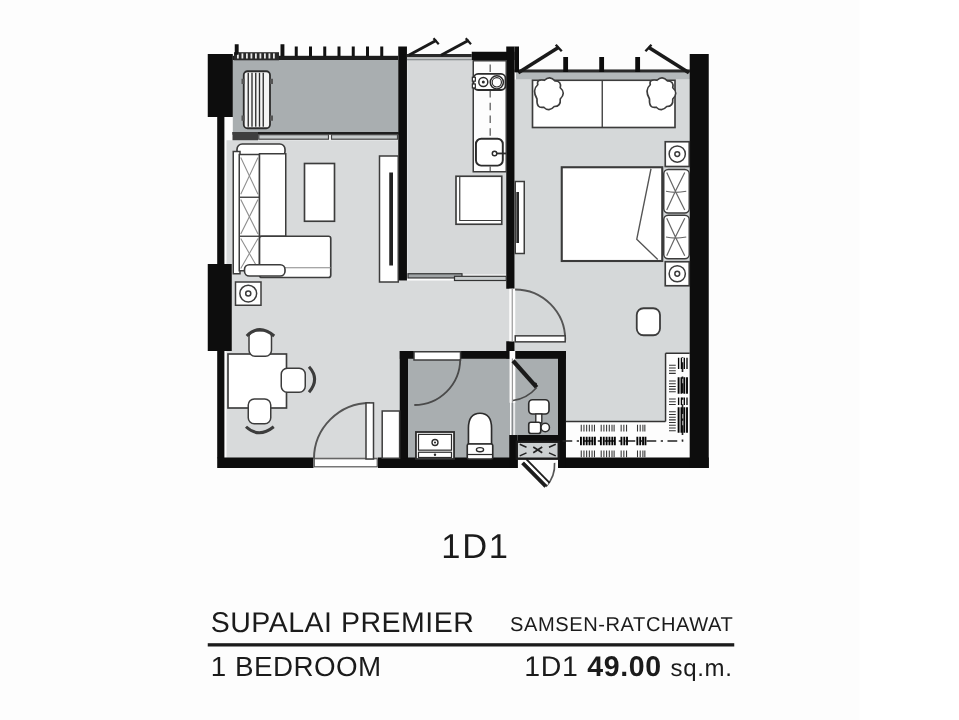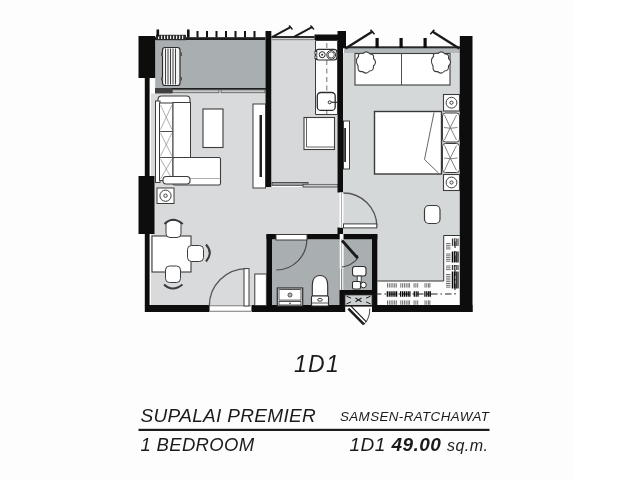--- a/index.html
+++ b/index.html
@@ -1,16 +1,16 @@
 <!DOCTYPE html>
 <html><head>
 <meta charset="utf-8">
 <style>
   html,body{margin:0;padding:0;background:#fff;}
-  #page{position:relative;width:573px;height:480px;background:#fdfdfd;font-family:"Liberation Sans",sans-serif;overflow:hidden;font-style:italic;}
+  #page{position:relative;width:573px;height:480px;background:#fdfdfd;font-family:"Liberation Sans",sans-serif;overflow:hidden;}
   svg{position:absolute;left:0;top:0;}
 </style>
 </head>
 <body>
 <div id="page">
 <svg width="639" height="480" viewBox="0 0 639 480">
 
 <g>
   <rect x="155.2" y="40" width="110.3" height="49" fill="#a9aeb0"></rect>
 </g>

